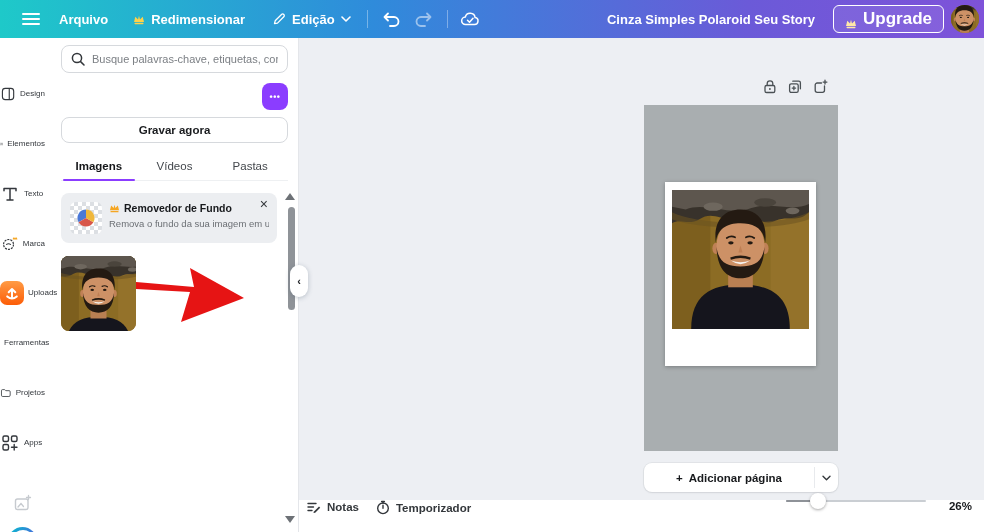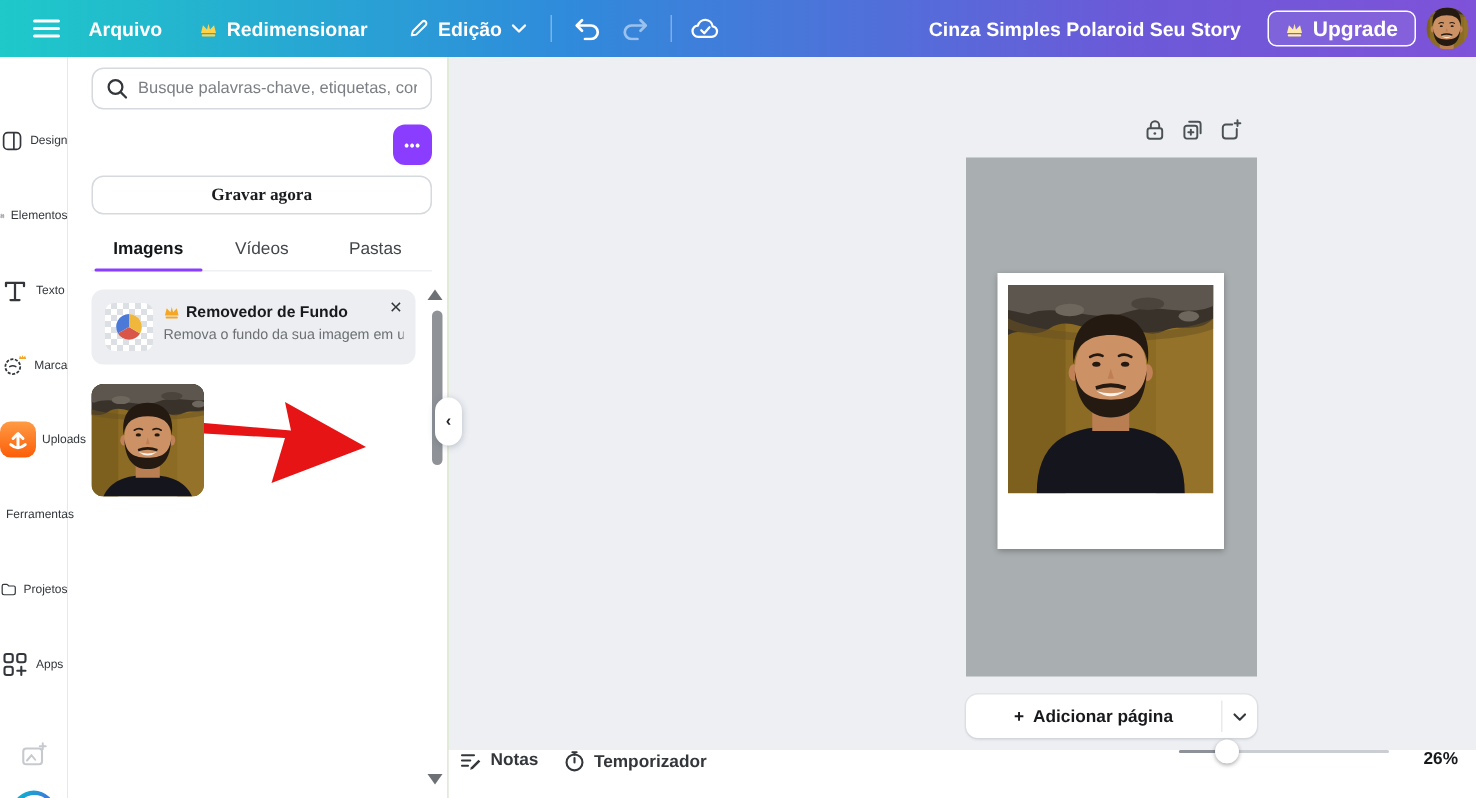--- a/index.html
+++ b/index.html
@@ -1,28 +1,28 @@
 <!DOCTYPE html>
 <html><head>
 <meta charset="utf-8">
 <style>
   *{margin:0;padding:0;box-sizing:border-box}
   html,body{background:#fff}
   body{font-family:"Liberation Sans",sans-serif;-webkit-font-smoothing:antialiased}
-  #app{position:relative;width:984px;height:532px;overflow:hidden;background:#84cc16}
+  #app{position:relative;width:984px;height:532px;overflow:hidden;background:#ef4444}
 
   
   .topbar{position:absolute;left:0;top:0;width:984px;height:38px;
     background:linear-gradient(90deg,#1ec9c9 0%,#2f8bdb 38%,#6b5ad8 76%,#7e52d9 100%);
     display:flex;align-items:center;color:#fff;z-index:10}
   .tb-item{display:flex;align-items:center;gap:6px;font-size:13px;font-weight:600;color:#fff;cursor:pointer;white-space:nowrap}
   .tb-sep{width:1px;height:18px;background:rgba(255,255,255,.35)}
   .tb-title{margin-left:auto;font-size:13px;font-weight:600;white-space:nowrap}
-  .upgrade-btn{display:flex;align-items:center;gap:6px;border:1.5px solid #fff;border-radius:6px;
-    padding:3px 11px;font-size:14px;font-weight:700;background:rgba(255,255,255,.08);margin-left:18px}
+  .upgrade-btn{display:flex;align-items:flex-end;gap:6px;border:1.5px solid #fff;border-radius:6px;
+    padding:3px 11px;font-size:17px;font-weight:700;background:rgba(255,255,255,.08);margin-left:18px}
   .avatar{width:28px;height:28px;border-radius:50%;overflow:hidden;margin-left:7px;margin-right:5px;flex:0 0 auto}
 
   
   .rail{position:absolute;left:0;top:38px;width:45px;bottom:0;background:#fff;z-index:6}
   .rail-item{position:absolute;left:0;width:45px;display:flex;flex-direction:row;align-items:center;gap:4px;color:#33373c;cursor:pointer}
   .rail-item .lbl{font-size:8px;color:#33373c;line-height:1}
   .upbox{width:24px;height:24px;border-radius:7px;background:linear-gradient(180deg,#ff9b45,#fc5d07);
     display:flex;align-items:center;justify-content:center}
   .magic{position:absolute;left:8px;top:489px;width:29px;height:29px;border-radius:50%;
     background:linear-gradient(135deg,#00c4cc,#7d2ae8);display:flex;align-items:center;justify-content:center;cursor:pointer}
@@ -33,21 +33,21 @@
   .panel{position:absolute;left:45px;top:38px;width:254px;bottom:0;background:#fff;border-right:1px solid #e4e6ea;z-index:5}
   .search{position:absolute;left:16px;top:7px;width:227px;height:28px;border:1px solid #d6d9dd;border-radius:8px;
     display:flex;align-items:center;gap:7px;padding:0 9px;background:#fff}
   .search input{border:0;outline:0;flex:1;font-size:11px;color:#2c2f33;font-family:"Liberation Sans",sans-serif;min-width:0}
   .search input::placeholder{color:#7b7f84}
   .btn-upload{position:absolute;left:16px;top:45px;width:196px;height:27px;background:#8b3dff;border:0;border-radius:8px;
     color:#fff;font-size:11.5px;font-weight:700;font-family:"Liberation Sans",sans-serif;cursor:pointer}
   .btn-more{position:absolute;left:217px;top:45px;width:26px;height:27px;background:#8b3dff;border:0;border-radius:8px;
     color:#fff;font-size:9px;font-weight:700;letter-spacing:.5px;cursor:pointer;font-family:"Liberation Sans",sans-serif}
   .btn-record{position:absolute;left:16px;top:79px;width:227px;height:26px;background:#fff;border:1px solid #d6d9dd;border-radius:8px;
-    color:#1a1c1f;font-size:11.5px;font-weight:700;cursor:pointer;font-family:Liberation Serif, serif}
+    color:#1a1c1f;font-size:11.5px;font-weight:700;cursor:pointer;font-family:Liberation Sans, sans-serif}
   .tabs{position:absolute;left:16px;top:116px;width:227px;height:27px;display:flex;border-bottom:1px solid #eef0f2}
   .tab{flex:1;text-align:center;font-size:11.5px;color:#43474c;padding-top:6px;position:relative;cursor:pointer}
   .tab.active{font-weight:700;color:#141619}
   .tab.active::after{content:"";position:absolute;left:2px;right:2px;bottom:-1px;height:2px;background:#8b3dff;border-radius:2px}
   .promo{position:absolute;left:16px;top:155px;width:216px;height:50px;background:#eceef1;border-radius:8px}
   .promo-thumb{position:absolute;left:9px;top:9px;width:32px;height:32px;background:#fff;border-radius:6px;
     background-image:linear-gradient(45deg,#dcdfe3 25%,transparent 25%,transparent 75%,#dcdfe3 75%),
                      linear-gradient(45deg,#dcdfe3 25%,transparent 25%,transparent 75%,#dcdfe3 75%);
     background-size:8px 8px;background-position:0 0,4px 4px;
     display:flex;align-items:center;justify-content:center;overflow:hidden}

